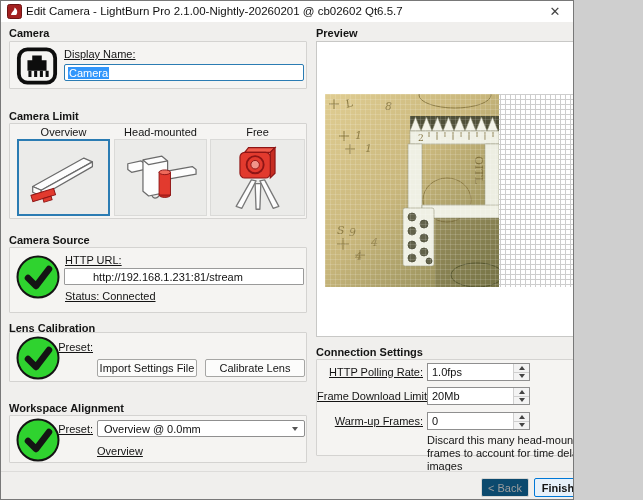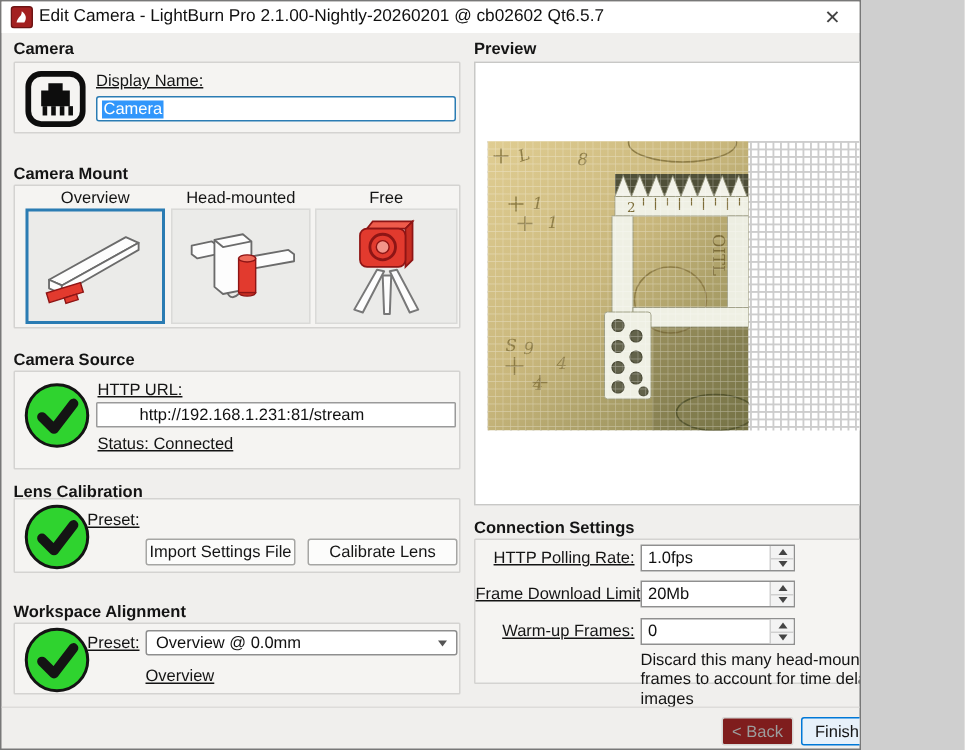--- a/index.html
+++ b/index.html
@@ -39,22 +39,22 @@
   .tile{position:absolute;background:#ebebe9;border:1px solid #dadad8;box-sizing:border-box;display:flex;align-items:center;justify-content:center;}
   .tile.selected{border:2px solid #2b7cb3;}
   .tile-label{position:absolute;font-size:11px;color:#141414;text-align:center;}
   
   .preview-box{position:absolute;background:#ffffff;border:1px solid #c8c8c6;box-sizing:border-box;}
   .grid{position:absolute;background-color:#fff;background-image:linear-gradient(to right,#cdcdcd 1px,transparent 1px),linear-gradient(to bottom,#cdcdcd 1px,transparent 1px);background-size:5px 5px;}
   .photo{position:absolute;left:0;top:0;}
   
   .separator{position:absolute;left:0;top:470px;width:643px;height:1px;background:#dddcda;}
   .fbtn{position:absolute;background:#e1e1e1;border:1px solid #adadad;border-radius:2px;font-size:11px;color:#141414;display:flex;align-items:center;justify-content:center;box-sizing:border-box;}
-  .fbtn.default{border:1px solid #0078d7;background:#e7f1fa;}
-  .fbtn.disabled{color:#9d9d9d;border-color:#d6d6d4;background:#7f1d1d;}
+  .fbtn.default{border:1px solid #0078d7;background:#e7f1fa;font-weight:bold;}
+  .fbtn.disabled{color:#9d9d9d;border-color:#d6d6d4;background:#0c4a6e;}
   .hint{position:absolute;font-size:11px;line-height:13px;color:#141414;}
 </style>
 </head>
 <body>
 
 <div class="window">
 
   <div class="titlebar">
     <svg class="abs" style="left:6px;top:3px;" width="15" height="15" viewBox="0 0 15 15">
       <rect x="0.5" y="0.5" width="14" height="14" rx="2" fill="#a32020" stroke="#6e1414"></rect>
@@ -73,21 +73,21 @@
       <rect x="19" y="25" width="3.2" height="6.5" fill="#0d0d0d"></rect>
       <rect x="25" y="25" width="3.2" height="6.5" fill="#0d0d0d"></rect>
       <rect x="31" y="25" width="3.2" height="6.5" fill="#0d0d0d"></rect>
     </svg>
     <div class="lbl" style="left:54px;top:6px;">Display Name:</div>
     <div class="inp focus" style="left:54px;top:22px;width:240px;height:17px;">
       <span class="sel-text">Camera</span>
     </div>
   </div>
 
-  <div class="hdr" style="left:8px;top:109px;">Camera Mount</div>
+  <div class="hdr" style="left:8px;top:109px;">Camera Limit</div>
   <div class="grp" style="left:8px;top:122px;width:298px;height:96px;">
     <div class="tile-label" style="left:7px;top:2px;width:93px;">Overview</div>
     <div class="tile-label" style="left:104px;top:2px;width:93px;">Head-mounted</div>
     <div class="tile-label" style="left:200px;top:2px;width:95px;">Free</div>
 
     <div class="tile selected" style="left:7px;top:15px;width:93px;height:77px;">
       <svg width="89" height="73" viewBox="0 0 93 77">
         <g stroke="#6b6b6b" stroke-width="1.3" fill="#fdfdfd" stroke-linejoin="round">
           <polygon points="14,48 68,18 77,22 23,52"></polygon>
           <polygon points="14,48 23,52 23,58 14,54"></polygon>

